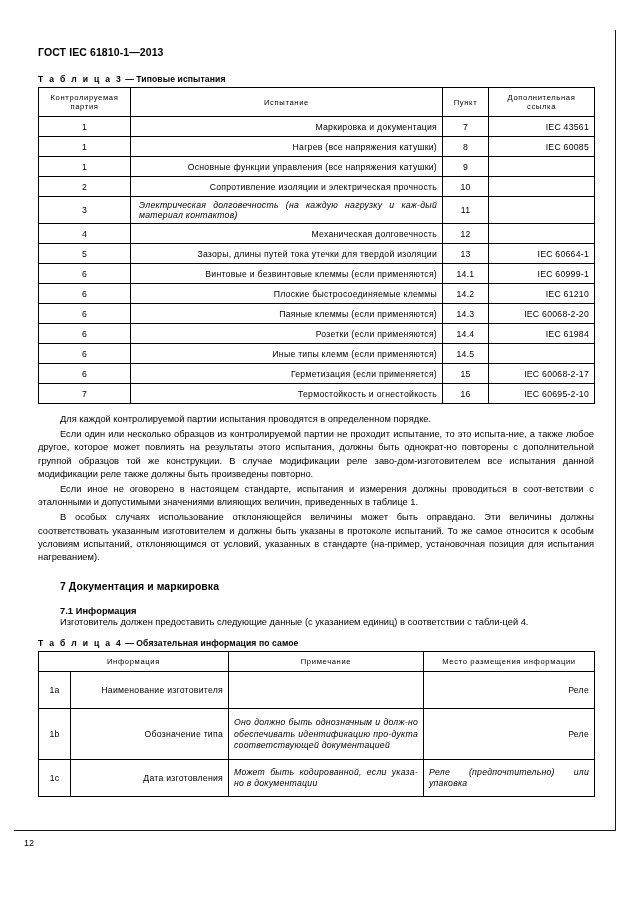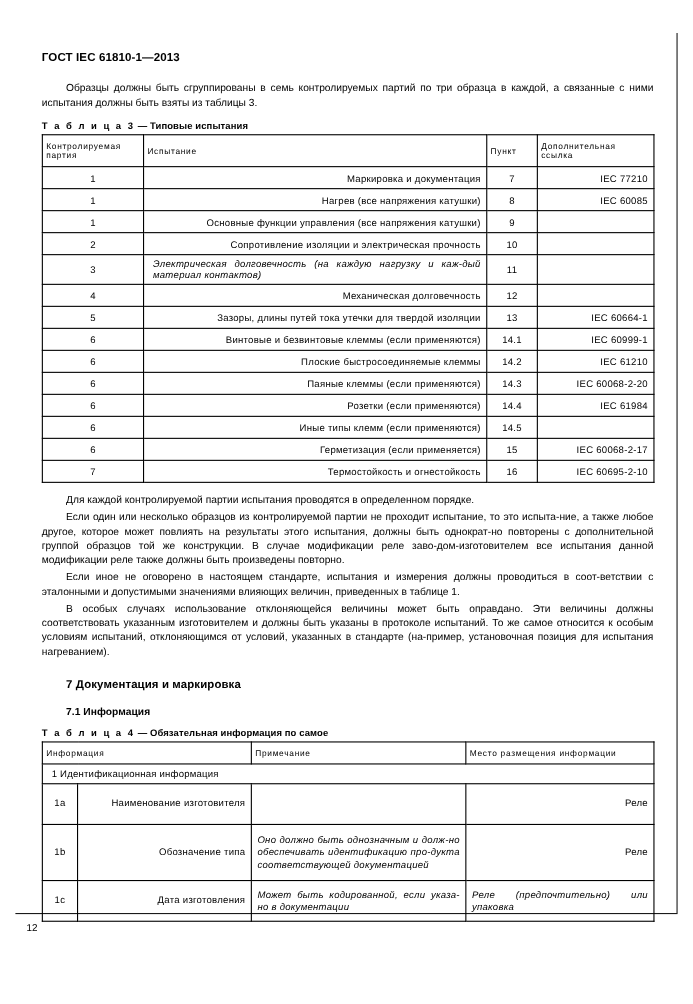--- a/index.html
+++ b/index.html
@@ -76,21 +76,21 @@
     table-layout: fixed;
     font-size: 8.7px;
   }
   table.gost td, table.gost th {
     border: 0.8px solid #000;
     padding: 3px 5px;
     vertical-align: middle;
     font-weight: normal;
   }
   table.gost thead th {
-    text-align: left;
+    text-align: center;
     letter-spacing: 0.65px;
     font-size: 7.6px;
     padding: 5px 3px;
     border-bottom-width: 1.4px;
   }
   table.gost tbody td {
     letter-spacing: 0.25px;
   }
   .c-num { text-align: center; }
   .c-txt { text-align: right; }
@@ -136,21 +136,20 @@
 
 <div class="page">
 
   <div class="scan-frame-right"></div>
   <div class="scan-frame-bottom"></div>
 
   <div class="content">
 
     <div class="doc-title">ГОСТ IEC 61810-1—2013</div>
 
-    <p class="body-text">Образцы должны быть сгруппированы в семь контролируемых партий по три образца в каждой, а связанные с ними испытания должны быть взяты из таблицы 3.</p>
 
     <div class="table-caption">
       <span class="spaced">Т а б л и ц а 3</span>
       <span>— Типовые испытания</span>
     </div>
 
     <table class="gost t3">
       <colgroup>
         <col class="w1">
           <col class="w2">
@@ -163,21 +162,21 @@
           <th>Испытание</th>
           <th>Пункт</th>
           <th>Дополнительная ссылка</th>
         </tr>
       </thead>
       <tbody>
         <tr>
           <td class="c-num">1</td>
           <td class="c-txt">Маркировка и документация</td>
           <td class="c-num">7</td>
-          <td class="c-txt">IEC 77210</td>
+          <td class="c-txt">IEC 43561</td>
         </tr>
         <tr>
           <td class="c-num">1</td>
           <td class="c-txt">Нагрев (все напряжения катушки)</td>
           <td class="c-num">8</td>
           <td class="c-txt">IEC 60085</td>
         </tr>
         <tr>
           <td class="c-num">1</td>
           <td class="c-txt">Основные функции управления (все напряжения катушки)</td>
@@ -255,20 +254,21 @@
 
     <div style="height:9px"></div>
 
     <p class="body-text">Для каждой контролируемой партии испытания проводятся в определенном порядке.</p>
     <p class="body-text">Если один или несколько образцов из контролируемой партии не проходит испытание, то это испыта-ние, а также любое другое, которое может повлиять на результаты этого испытания, должны быть однократ-но повторены с дополнительной группой образцов той же конструкции. В случае модификации реле заво-дом-изготовителем все испытания данной модификации реле также должны быть произведены повторно.</p>
     <p class="body-text">Если иное не оговорено в настоящем стандарте, испытания и измерения должны проводиться в соот-ветствии с эталонными и допустимыми значениями влияющих величин, приведенных в таблице 1.</p>
     <p class="body-text">В особых случаях использование отклоняющейся величины может быть оправдано. Эти величины должны соответствовать указанным изготовителем и должны быть указаны в протоколе испытаний. То же самое относится к особым условиям испытаний, отклоняющимся от условий, указанных в стандарте (на-пример, установочная позиция для испытания нагреванием).</p>
 
     <div class="sec-h1">7 Документация и маркировка</div>
     <div class="sec-h2">7.1 Информация</div>
+    <p class="body-text">Изготовитель должен предоставить следующие данные (с указанием единиц) в соответствии с табли-цей 4.</p>
 
     <div class="table-caption">
       <span class="spaced">Т а б л и ц а  4</span>
       <span>— Обязательная информация по самое</span>
     </div>
 
     <table class="gost t4">
       <colgroup>
         <col class="w1">
           <col class="w2">
@@ -277,23 +277,20 @@
       </colgroup>
       <thead>
         <tr>
           <th colspan="2">Информация</th>
           <th>Примечание</th>
           <th>Место размещения информации</th>
         </tr>
       </thead>
       <tbody>
         <tr>
-          <td class="group" colspan="4">1 Идентификационная информация</td>
-        </tr>
-        <tr>
           <td class="c-num mid">1a</td>
           <td class="c-txt mid">Наименование изготовителя</td>
           <td class="c-txt mid"></td>
           <td class="c-txt mid">Реле</td>
         </tr>
         <tr>
           <td class="c-num tall">1b</td>
           <td class="c-txt tall">Обозначение типа</td>
           <td class="c-txt tall just-last">Оно должно быть однозначным и долж-но обеспечивать идентификацию про-дукта соответствующей документацией</td>
           <td class="c-txt tall">Реле</td>

